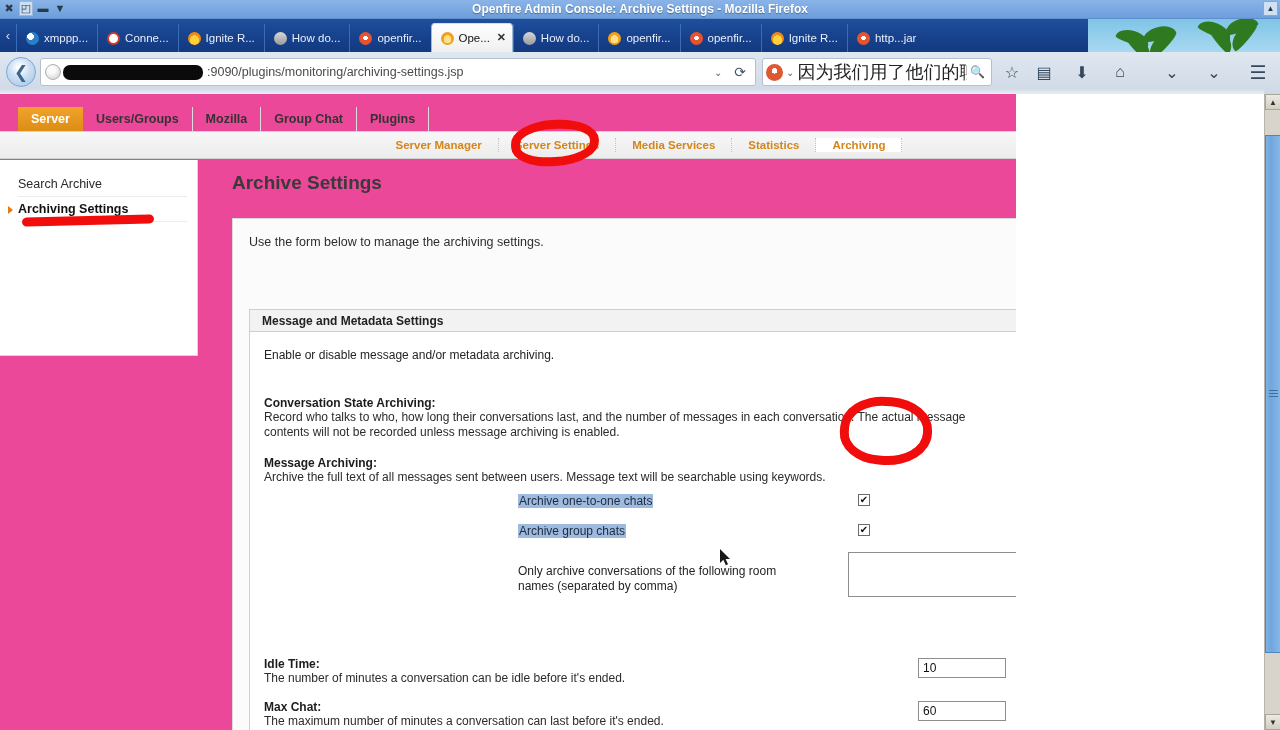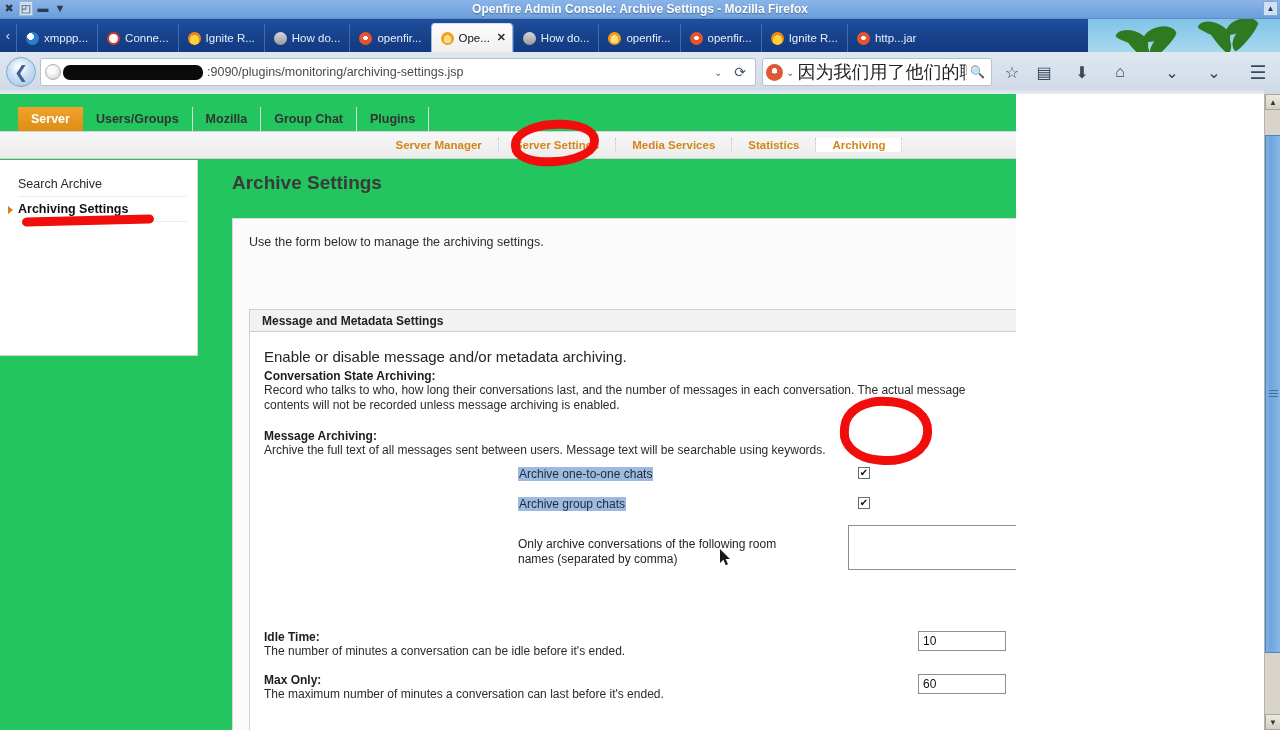--- a/index.html
+++ b/index.html
@@ -154,21 +154,21 @@
 
   .tbicon {
     position: absolute; top: 60px; width: 24px; height: 24px;
     display: flex; align-items: center; justify-content: center;
     color: #35495c; font-size: 16px;
   }
 
   
   #content {
     position: absolute; left: 0; top: 94px; width: 1016px; height: 636px;
-    background: #22c55e; overflow: hidden;
+    background: #ec4899; overflow: hidden;
   }
 
   
   #of-tabs {
     position: absolute; left: 0; top: 12px; width: 1264px; height: 26px;
     border-bottom: 1px solid #d2d2d2;
     display: flex; align-items: flex-end; padding-left: 18px;
   }
   #of-tabs .oftab {
     height: 24px; padding: 0 13px; display: flex; align-items: center;
@@ -440,21 +440,21 @@
   <div id="main">
     <h1 id="pagetitle">Archive Settings</h1>
 
     <div id="panel">
       <div class="intro">Use the form below to manage the archiving settings.</div>
 
       <div id="fieldset">
         <div class="legend">Message and Metadata Settings</div>
         <div class="fs-body">
 
-          <div style="font-size:15px; color:#242424; margin-bottom:4px;">Enable or disable message and/or metadata archiving.</div>
+          <div style="font-size:12px; color:#242424; margin-bottom:34px;">Enable or disable message and/or metadata archiving.</div>
 
           <div style="position:relative; margin-bottom:16px;">
             <div style="width:730px;">
               <div class="row-label">Conversation State Archiving:</div>
               <div class="row-desc">Record who talks to who, how long their conversations last, and the number of messages in each conversation. The actual message contents will not be recorded unless message archiving is enabled.</div>
             </div>
             <span class="cbx" style="position:absolute; left:777px; top:15px;">✔</span>
           </div>
 
           <div style="position:relative;">
@@ -480,21 +480,21 @@
             </div>
           </div>
 
           <div style="position:relative; margin-top:172px;">
             <div class="row-label">Idle Time:</div>
             <div class="row-desc">The number of minutes a conversation can be idle before it's ended.</div>
             <input class="txtin" style="position: absolute; left: 654px; top: 1px; width: 88px;" value="10">
           </div>
 
           <div style="position:relative; margin-top:14px;">
-            <div class="row-label">Max Only:</div>
+            <div class="row-label">Max Chat:</div>
             <div class="row-desc">The maximum number of minutes a conversation can last before it's ended.</div>
             <input class="txtin" style="position: absolute; left: 654px; top: 1px; width: 88px;" value="60">
           </div>
 
         </div>
       </div>
     </div>
   </div>
 
   <div class="marker mk-oval" style="left:511px; top:26px; width:88px; height:46px;"></div>

